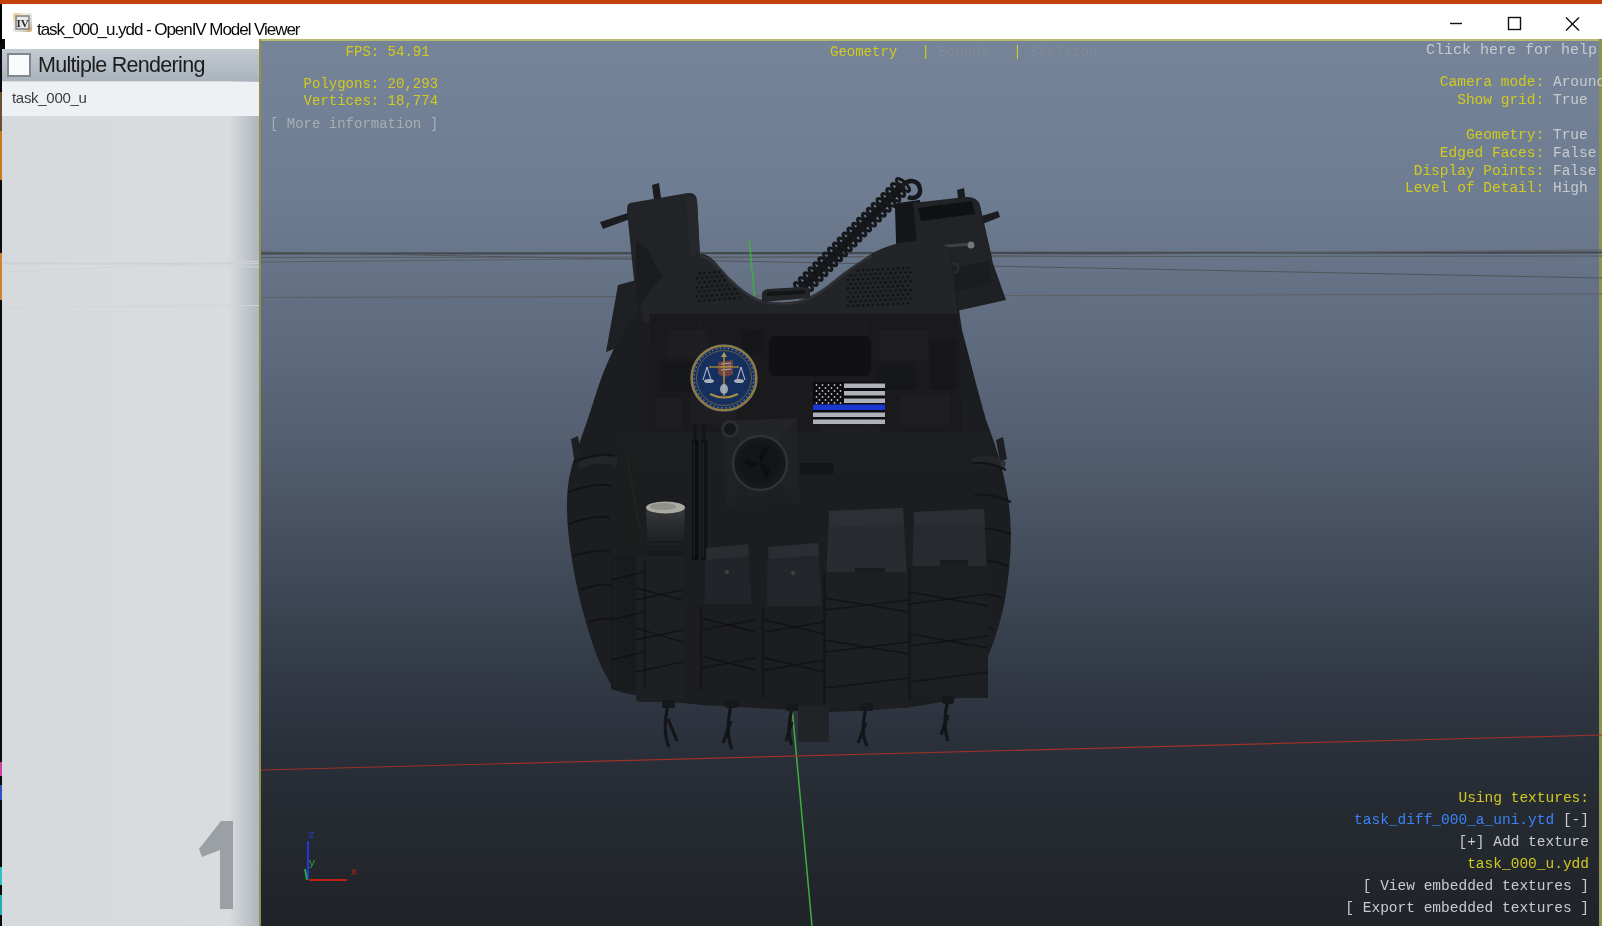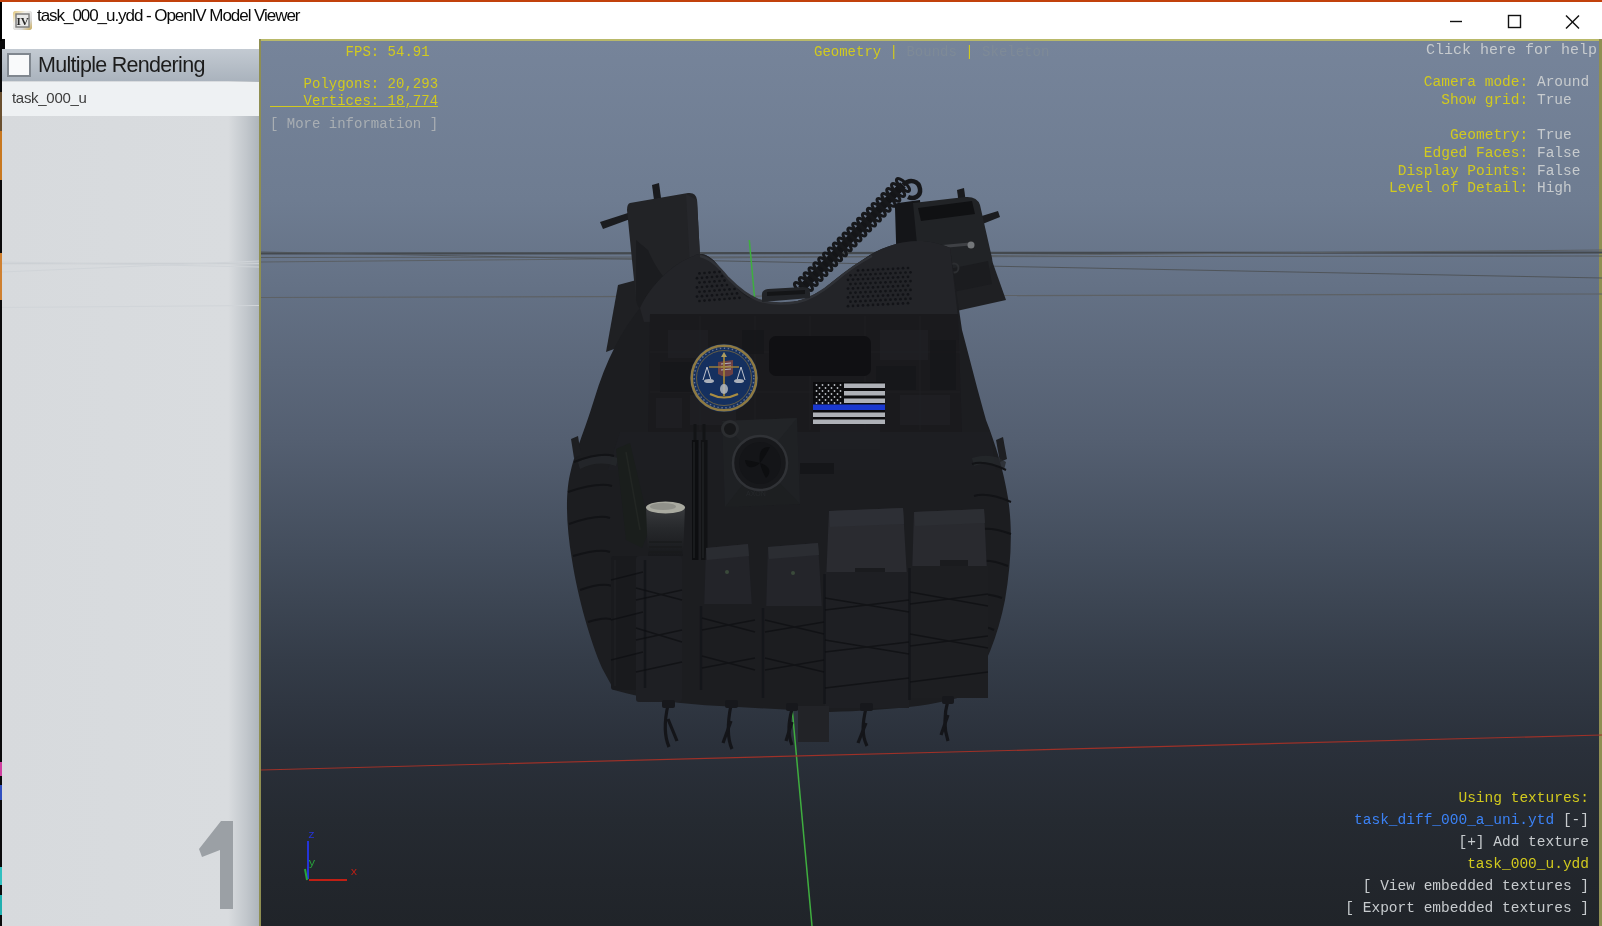--- a/index.html
+++ b/index.html
@@ -1,40 +1,40 @@
 <!DOCTYPE html>
 <html><head>
 <meta charset="utf-8">
 <style>
   html,body{margin:0;padding:0;}
   body{width:1602px;height:926px;overflow:hidden;position:relative;background:#fff;
        font-family:"Liberation Sans",sans-serif;}
   .mono{font-family:"Liberation Mono",monospace;}
   #titlebar{position:absolute;left:0;top:0;width:1602px;height:39px;background:#fff;
-    border-top:2px solid #c2410c;box-sizing:border-box;}
+    border-top:4px solid #c2410c;box-sizing:border-box;}
   #titlebar .lefted{position:absolute;left:0;top:0;width:2px;height:39px;background:#000;}
-  #title-text{position:absolute;left:37px;top:4px;font-size:17px;color:#0a0a0a;letter-spacing:-1.05px;text-align:center;}
+  #title-text{position:absolute;left:37px;top:16px;font-size:17px;color:#0a0a0a;letter-spacing:-1.05px;text-align:center;}
   
   #sidebar{position:absolute;left:2px;top:49px;width:257px;height:887px;
     background:linear-gradient(90deg,#d7dadd 0%,#d9dcdf 88%,#c2c7cc 95%,#aeb5bc 100%);}
   #sb-head{position:absolute;left:0;top:0;width:100%;height:32px;
     background:linear-gradient(180deg,#c3cad2 0%,#aab3bd 100%);}
   #sb-check{position:absolute;left:5px;top:4px;width:20px;height:20px;background:#f9fafb;border:2px solid #80878f;}
   #sb-head span{position:absolute;left:36px;top:4px;font-size:21.5px;color:#1c1c1c;letter-spacing:-0.7px;}
   #sb-item{position:absolute;left:0;top:33px;width:100%;height:34px;background:#eef1f3;}
   #sb-item span{position:absolute;left:10px;top:7px;font-size:15px;color:#3d3d3d;letter-spacing:-0.3px;}
   
   #vp-topborder{position:absolute;left:259px;top:39px;width:1343px;height:2px;background:#b9b96a;}
   #vp-leftborder{position:absolute;left:259px;top:39px;width:2px;height:887px;background:#8f8f52;}
   #vp-rightborder{position:absolute;left:1599px;top:39px;width:3px;height:887px;background:#8f8f52;}
   #viewport{position:absolute;left:261px;top:41px;width:1338px;height:885px;
     background:linear-gradient(180deg,#76849a 0%,#6e7c91 18%,#647185 28%,#545f71 45%,#434d5c 58%,#343c48 70%,#2a303a 80%,#252a31 88%,#22262c 95%,#202429 100%);}
   #scene{position:absolute;left:0;top:0;width:1602px;height:926px;pointer-events:none;}
   .ovl{position:absolute;white-space:pre;}
-  .yel{color:#d2ca1e;} .val{color:#c7cbce;} .dgray{color:#a9aeb3;} .grn{color:#3b82f6;}
+  .yel{color:#d2ca1e;margin-left:16px;} .val{color:#c7cbce;} .dgray{color:#a9aeb3;} .grn{color:#3b82f6;}
   .dim{color:#7e8a97;}
 </style>
 </head>
 <body>
 
 <div style="position:absolute;left:0;top:39px;width:5px;height:887px;background:#0a0a0b;"></div>
 <div style="position:absolute;left:0;top:92px;width:4px;height:40px;background:#6a5030;"></div>
 <div style="position:absolute;left:0;top:131px;width:4px;height:49px;background:#c87820;"></div>
 <div style="position:absolute;left:0;top:253px;width:4px;height:47px;background:#cf8030;"></div>
 <div style="position:absolute;left:0;top:762px;width:4px;height:14px;background:#d040a0;"></div>
@@ -543,21 +543,21 @@
 <line x1="308" y1="841" x2="308" y2="879" stroke="#2434d8" stroke-width="2"></line>
 <text x="308.5" y="866" fill="#28a33c">y</text>
 <line x1="305" y1="869" x2="307" y2="880" stroke="#28a33c" stroke-width="2"></line>
 <line x1="309" y1="880" x2="347" y2="880" stroke="#c01f14" stroke-width="2"></line>
 <text x="350.5" y="875" fill="#c01f14">x</text>
 </g>
 </svg>
 
 <div class="ovl mono" style="left:270px;top:44px;font-size:14px;color:#d2ca1e;">         FPS: 54.91</div>
 <div class="ovl mono" style="left:270px;top:75.5px;font-size:14px;color:#d2ca1e;">    Polygons: 20,293</div>
-<div class="ovl mono" style="left:270px;top:93px;font-size:14px;color:#d2ca1e;text-decoration:underline;">    Vertices: 18,774</div>
+<div class="ovl mono" style="left:270px;top:93px;font-size:14px;color:#d2ca1e;">    Vertices: 18,774</div>
 <div class="ovl mono dgray" style="left:270px;top:116px;font-size:14px;">[ More information ]</div>
 
 <div class="ovl mono" style="left:814px;top:44px;font-size:14px;"><span class="yel">Geometry</span><span class="yel"> | </span><span class="dim">Bounds</span><span class="yel"> | </span><span class="dim">Skeleton</span></div>
 
 <div class="ovl mono val" style="left:1426px;top:41.5px;font-size:15px;">Click here for help</div>
 <div class="ovl mono" style="left:1389px;top:74px;font-size:14.5px;line-height:17.7px;"><span class="yel">    Camera mode:</span><span class="val"> Around</span><br><span class="yel">      Show grid:</span><span class="val"> True</span><br><br><span class="yel">       Geometry:</span><span class="val"> True</span><br><span class="yel">    Edged Faces:</span><span class="val"> False</span><br><span class="yel"> Display Points:</span><span class="val"> False</span><br><span class="yel">Level of Detail:</span><span class="val"> High</span></div>
 
 <div class="ovl mono" style="right:13px;top:787px;font-size:14.5px;line-height:22px;text-align:right;"><span class="yel">Using textures:</span><br><span class="grn">task_diff_000_a_uni.ytd</span><span class="val"> [-]</span><br><span class="val">[+] Add texture</span><br><span class="yel">task_000_u.ydd</span><br><span class="val">[ View embedded textures ]</span><br><span class="val">[ Export embedded textures ]</span></div>
 
 </body></html>

